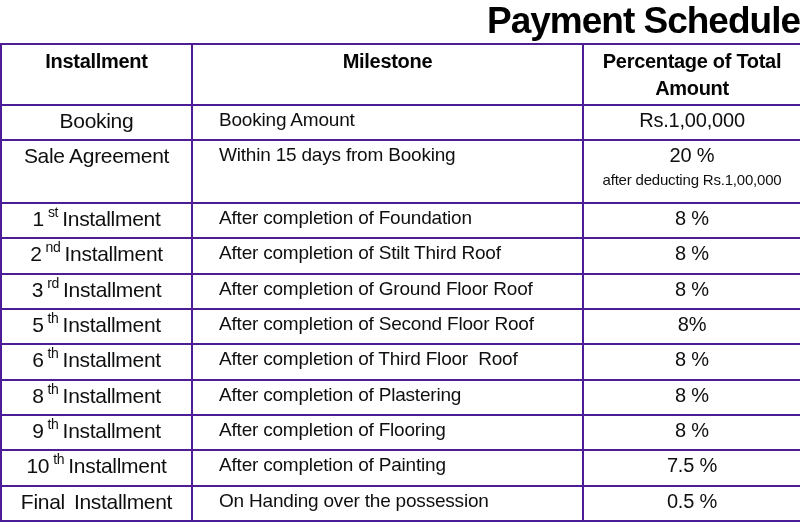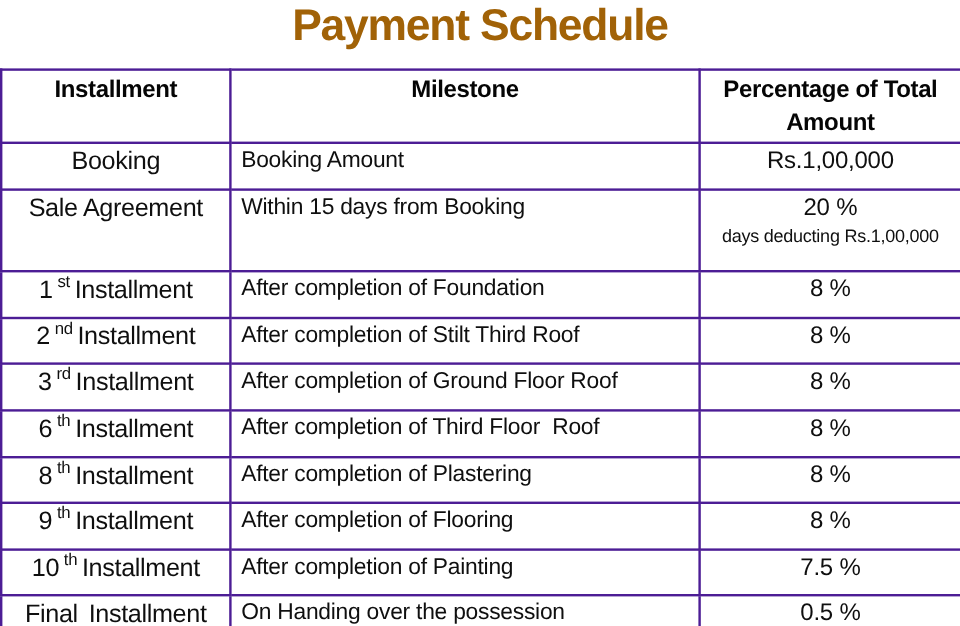--- a/index.html
+++ b/index.html
@@ -7,27 +7,27 @@
     margin: 0; padding: 0;
     width: 800px; height: 522px;
     background: #ffffff;
     font-family: "Liberation Sans", "DejaVu Sans", sans-serif;
     color: #0f0f0f;
     overflow: hidden;
   }
   .page { width: 800px; height: 522px; }
   .title {
     margin: 0;
-    height: 57px;
+    height: 43px;
     line-height: 42px;
-    text-align: center;
+    text-align: right;
     font-size: 37px;
     font-weight: bold;
     letter-spacing: -1px;
-    color: #a16207;
+    color: #000000;
   }
   table.schedule {
     width: 800px;
     height: 479px;
     border-collapse: collapse;
     table-layout: fixed;
   }
   col.c1 { width: 191px; }
   col.c2 { width: 391px; }
   col.c3 { width: 218px; }
@@ -61,21 +61,21 @@
     line-height: 0;
     margin: 0 4px 0 4px;
     position: relative;
     top: -1px;
   }
   td.c-inst .rest.wide { margin-left: 9px; }
   td.c-mile {
     text-align: left;
     font-size: 19px;
     line-height: 24px;
-    padding-left: 8px;
+    padding-left: 26px;
     letter-spacing: -0.2px;
     white-space: pre-wrap;
   }
   td.c-pct {
     text-align: center;
     font-size: 20px;
     line-height: 25px;
     letter-spacing: -0.2px;
     border-radius: 15px;
   }
@@ -107,36 +107,41 @@
     </thead>
     <tbody>
         <tr>
     <td class="c-inst"><span>Booking</span></td>
     <td class="c-mile">Booking Amount</td>
     <td class="c-pct"><span>Rs.1,00,000</span></td>
   </tr>
         <tr class="tall">
     <td class="c-inst"><span>Sale Agreement</span></td>
     <td class="c-mile">Within 15 days from Booking</td>
-    <td class="c-pct"><span>20 %</span><span class="note">days deducting Rs.1,00,000</span></td>
+    <td class="c-pct"><span>20 %</span><span class="note">after deducting Rs.1,00,000</span></td>
   </tr>
         <tr>
     <td class="c-inst"><span>1</span><sup>st</sup><span class="rest">Installment</span></td>
     <td class="c-mile">After completion of Foundation</td>
     <td class="c-pct"><span>8 %</span></td>
   </tr>
         <tr>
     <td class="c-inst"><span>2</span><sup>nd</sup><span class="rest">Installment</span></td>
     <td class="c-mile">After completion of Stilt Third Roof</td>
     <td class="c-pct"><span>8 %</span></td>
   </tr>
         <tr>
     <td class="c-inst"><span>3</span><sup>rd</sup><span class="rest">Installment</span></td>
     <td class="c-mile">After completion of Ground Floor Roof</td>
     <td class="c-pct"><span>8 %</span></td>
+  </tr>
+        <tr>
+    <td class="c-inst"><span>5</span><sup>th</sup><span class="rest">Installment</span></td>
+    <td class="c-mile">After completion of Second Floor Roof</td>
+    <td class="c-pct"><span>8%</span></td>
   </tr>
         <tr>
     <td class="c-inst"><span>6</span><sup>th</sup><span class="rest">Installment</span></td>
     <td class="c-mile">After completion of Third Floor  Roof</td>
     <td class="c-pct"><span>8 %</span></td>
   </tr>
         <tr>
     <td class="c-inst"><span>8</span><sup>th</sup><span class="rest">Installment</span></td>
     <td class="c-mile">After completion of Plastering</td>
     <td class="c-pct"><span>8 %</span></td>

